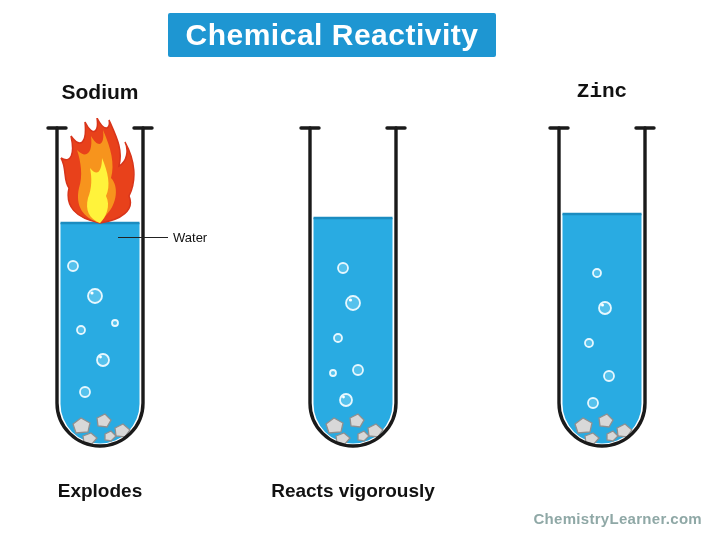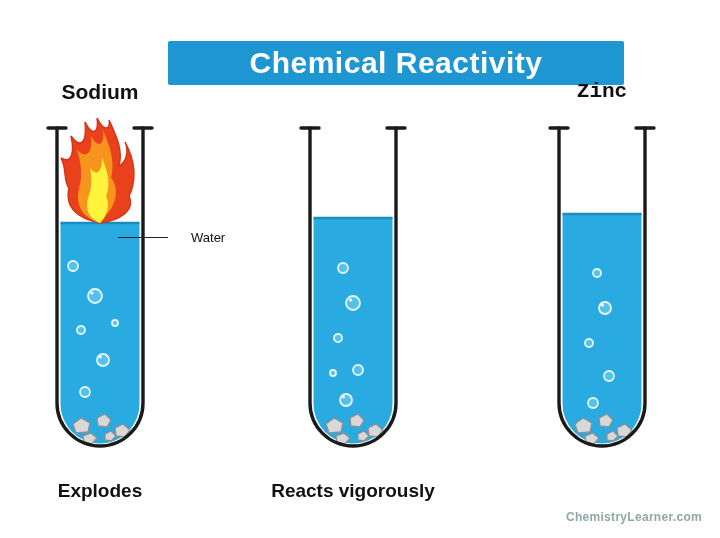--- a/index.html
+++ b/index.html
@@ -1,48 +1,48 @@
 <!DOCTYPE html>
 <html><head>
 <meta charset="utf-8">
 <style>
   html,body{margin:0;padding:0;}
   body{
     width:720px;height:538px;position:relative;background:#ffffff;
     font-family:"Liberation Sans", sans-serif;overflow:hidden;
   }
   .banner{
-    position:absolute;left:168px;top:13px;width:456px;height:44px;
+    position:absolute;left:168px;top:13px;width:328px;height:44px;
     background:#1e96d2;border-radius:2px;
-    display:flex;align-items:center;justify-content:center;margin-top:28px;
+    display:flex;align-items:center;justify-content:center;
   }
   .banner-title{
     color:#ffffff;font-size:30px;font-weight:bold;letter-spacing:.5px;
   }
   .column{position:absolute;top:78px;width:220px;height:440px;}
   .col-1{left:-10px;}
   .col-2{left:243px;}
   .col-3{left:492px;font-family:Liberation Mono, monospace;}
   .element-label{
     position:absolute;top:2px;left:0;width:220px;text-align:center;
     font-size:21px;font-weight:bold;color:#111;
   }
   .tube-wrap{position:absolute;top:40px;left:55px;width:110px;height:352px;}
   .reaction-label{
     position:absolute;top:402px;left:0;width:220px;text-align:center;
     font-size:19px;font-weight:600;color:#111;
   }
   .water-callout{
-    position:absolute;left:118px;top:230px;display:flex;align-items:center;z-index:5;gap:18px;
+    position:absolute;left:118px;top:230px;display:flex;align-items:center;z-index:5;
   }
   .water-line{width:50px;height:0;border-top:1.5px solid #222;}
   .water-text{font-size:13px;color:#111;margin-left:5px;}
   .watermark{
     position:absolute;right:18px;top:510px;
-    font-size:12px;font-weight:bold;color:#8fa8a6;letter-spacing:.3px;
+    font-size:15px;font-weight:bold;color:#8fa8a6;letter-spacing:.3px;
   }
   svg{display:block;}
 </style>
 </head>
 <body>
 
 <div class="banner">
   <div class="banner-title">Chemical Reactivity</div>
 </div>
 

